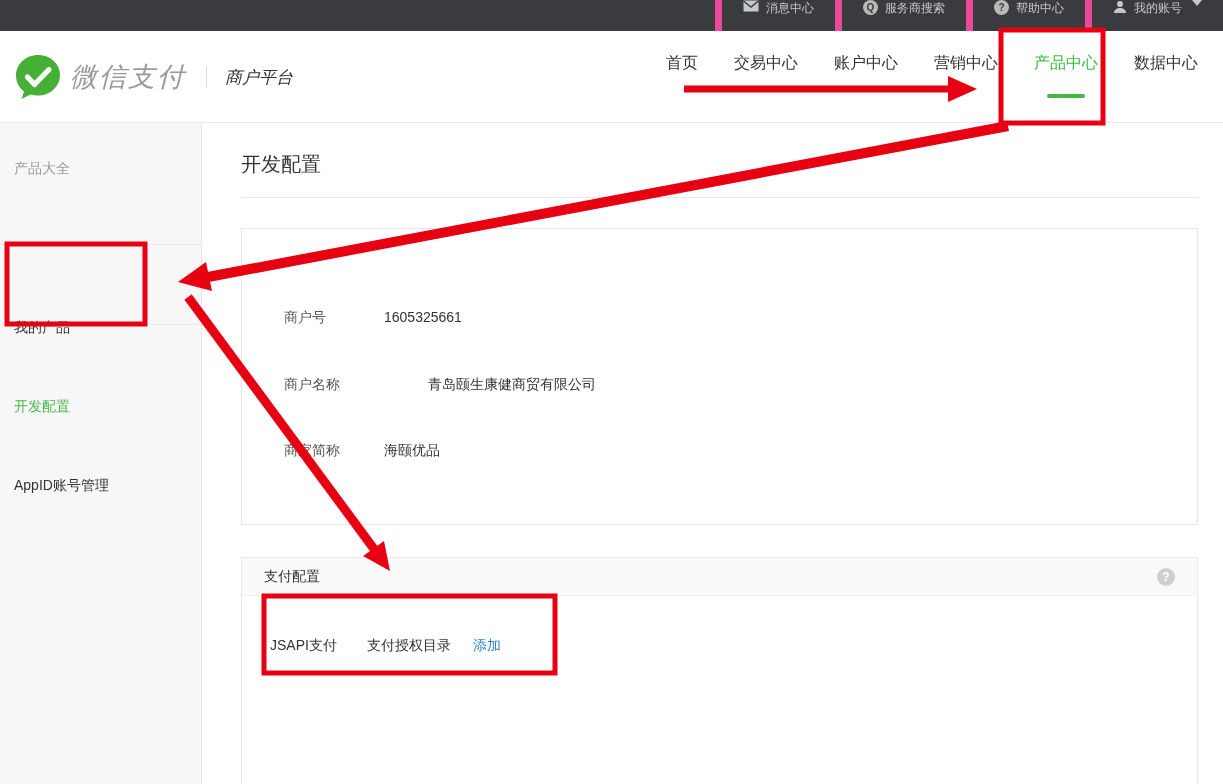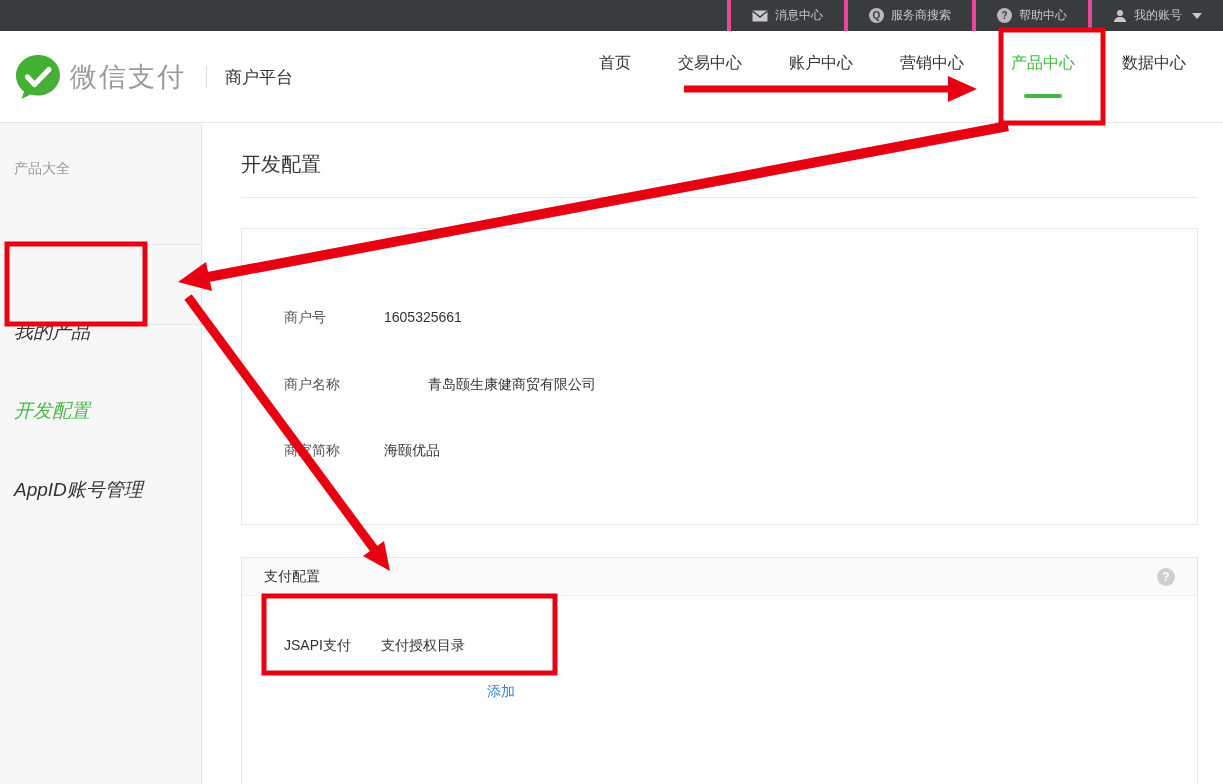--- a/index.html
+++ b/index.html
@@ -2,48 +2,48 @@
 <html><head>
 <meta charset="utf-8">
 <style>
   * { margin:0; padding:0; box-sizing:border-box; }
   html,body { width:1223px; height:784px; overflow:hidden; background:#fff;
     font-family:"Liberation Sans","DejaVu Sans",sans-serif; }
 
   
   .topbar { position:absolute; left:0; top:0; width:1223px; height:31px;
     background:#3a3b3f; display:flex; justify-content:flex-end; align-items:stretch; }
-  .topbar-item { display:flex; align-items:center; gap:7px; padding:0 21px;
-    border-left:4px solid #ec4899; color:#c8c8c8; font-size:12px; cursor:pointer; }
+  .topbar-item { display:flex; gap:7px; padding:0 21px;
+    border-left:7px solid #ec4899; color:#c8c8c8; font-size:12px; cursor:pointer; }
   .topbar-item:last-child { }
   .tb-circle { width:15px; height:15px; border-radius:50%; background:#b9b9b9;
     color:#3a3b3f; font-size:10px; font-weight:bold; display:flex;
     align-items:center; justify-content:center; }
   .caret-down { width:0; height:0; border-left:5px solid transparent;
     border-right:5px solid transparent; border-top:6px solid #c8c8c8; margin-left:3px; }
 
   
   .header { position:absolute; left:0; top:31px; width:1223px; height:92px;
     background:#fff; border-bottom:1px solid #e7e7e7; }
-  .brand { position:absolute; left:14px; top:0; height:92px; display:flex; align-items:center; }
+  .brand { position:absolute; left:14px; top:0; height:92px; display:flex; align-items:center;font-style:italic; }
   .brand-name { font-size:27px; color:#9a9a9a; font-weight:400; letter-spacing:2px; margin-left:8px; }
   .brand-sep { width:1px; height:22px; background:#dcdcdc; margin:0 18px 0 20px; }
   .brand-platform { font-size:17px; color:#333; }
-  .nav { position:absolute; right:37px; top:0; height:80px; display:flex;
-    align-items:center; gap:47px; }
+  .nav { position:absolute; right:25px; top:0; height:80px; display:flex;
+    align-items:center; gap:36px; }
   .nav-item { position:relative; font-size:16px; color:#333; cursor:pointer; padding:10px 0 26px 0; }
   .nav-item.active { color:#3dbb3d; }
   .nav-underline { position:absolute; left:50%; transform:translateX(-50%);
     bottom:2px; width:38px; height:4px; border-radius:2px; background:#44b549; }
 
   
   .sidebar { position:absolute; left:0; top:123px; width:202px; height:661px;
     background:#f7f7f7; border-right:1px solid #e7e7e7; }
   .side-label { position:absolute; left:14px; top:29px; font-size:14px; color:#9a9a9a;margin-top:8px; }
-  .side-item { position:absolute; left:14px; font-size:19px; color:#333; cursor:pointer;font-style:italic; }
+  .side-item { position:absolute; left:14px; font-size:14px; color:#333; cursor:pointer; }
   .side-item.active { color:#49b84c; }
   .side-div { position:absolute; left:0; width:202px; height:1px; background:#e9e9e9; }
 
   
   .page-title { position:absolute; left:241px; top:151px; font-size:20px; color:#333; }
   .title-divider { position:absolute; left:241px; top:197px; width:957px; height:1px; background:#e8e8e8; }
 
   .card { position:absolute; left:241px; width:957px; background:#fff; border:1px solid #e7e7e7; }
   .card-header { height:38px; background:#fafafa; border-bottom:1px solid #f0f0f0;
     display:flex; align-items:center; padding:0 22px; font-size:14px; color:#333; }
@@ -51,23 +51,23 @@
   .card-payment { top:557px; height:260px; }
   .help-circle { margin-left:auto; width:18px; height:18px; border-radius:50%;
     background:#cfcfcf; color:#fff; font-size:12px; font-weight:bold;
     display:flex; align-items:center; justify-content:center; cursor:pointer; }
 
   .field-row { position:absolute; left:0; width:100%; display:flex; font-size:14px; }
   .field-label { width:100px; margin-left:42px; color:#555; }
   .field-value { color:#333; }
 
   .jsapi-row { position:absolute; top:79px; left:0; width:100%; display:flex; font-size:14px; }
-  .jsapi-label { margin-left:42px; width:97px; color:#333; }
+  .jsapi-label { margin-left:28px; width:97px; color:#333; }
   .jsapi-sub { color:#333; margin-right:22px; }
-  .link { color:#3385cc; cursor:pointer; text-decoration:none;margin-top:46px; }
+  .link { color:#3385cc; cursor:pointer; text-decoration:none; }
 
   .auth-table { position:absolute; left:142px; top:124px; width:775px; }
   .auth-table-header { height:36px; background:#f7f7f7; display:flex; align-items:center;
     justify-content:space-between; padding:0 16px; font-size:13px; color:#9a9a9a; }
   .auth-empty { height:58px; display:flex; align-items:center; justify-content:center;
     font-size:13px; color:#9a9a9a; border-bottom:1px solid #e7e7e7; }
 
   
   .annotations { position:absolute; left:0; top:0; width:1223px; height:784px;
     pointer-events:none; z-index:50; }

